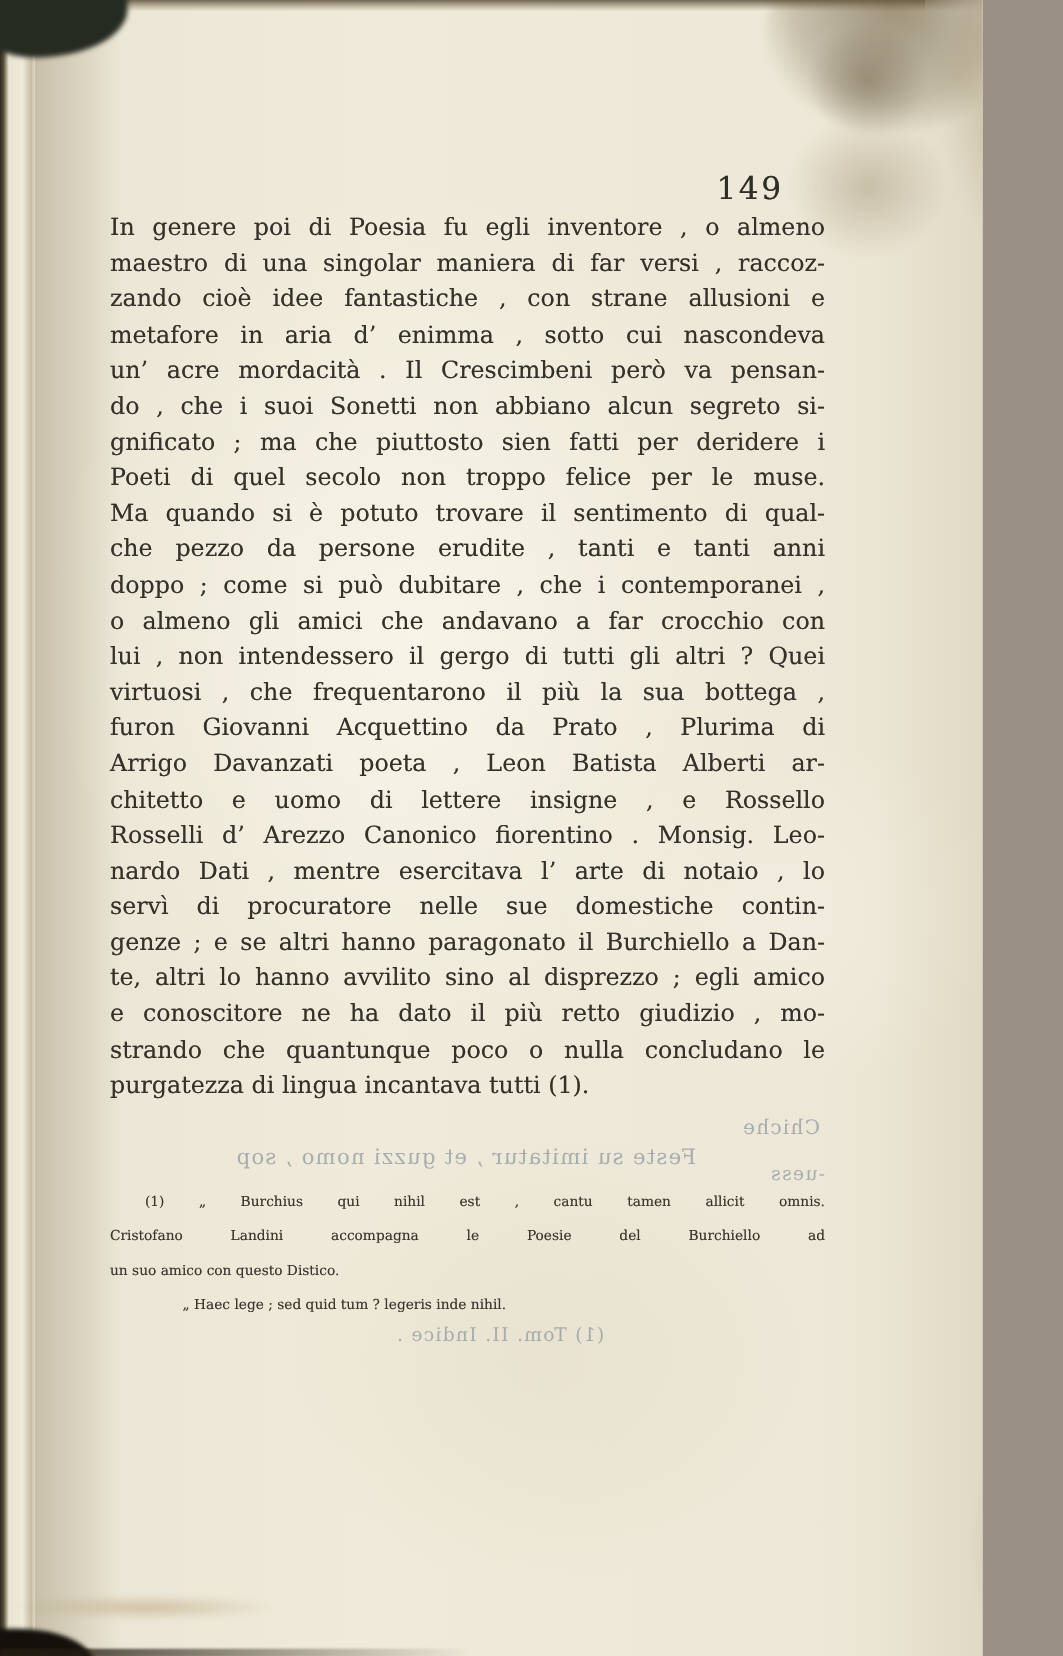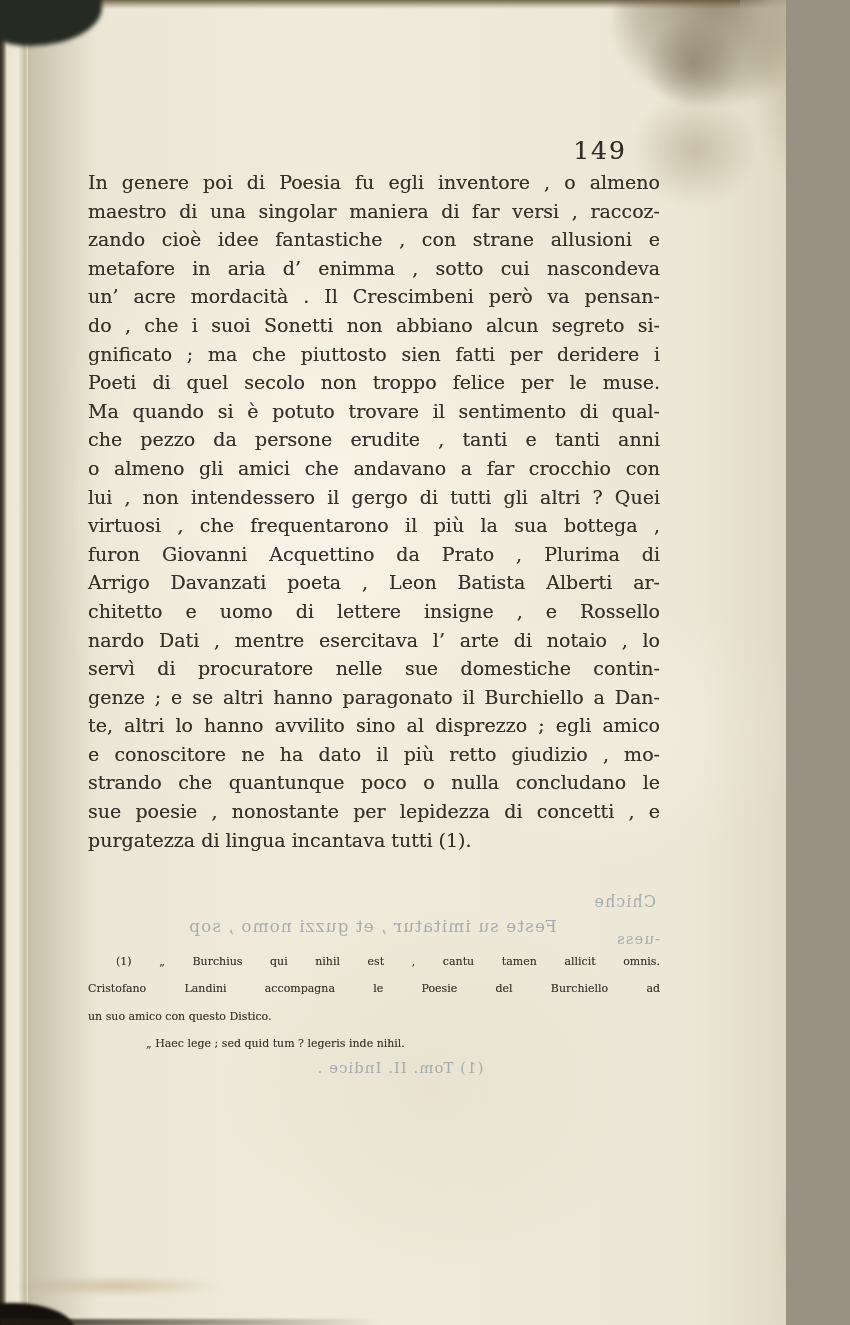--- a/index.html
+++ b/index.html
@@ -101,33 +101,34 @@
       <div class="line">In genere poi di Poesia fu egli inventore , o almeno</div>
       <div class="line">maestro di una singolar maniera di far versi , raccoz-</div>
       <div class="line">zando cioè idee fantastiche , con strane allusioni e</div>
       <div class="line">metafore in aria d’ enimma , sotto cui nascondeva</div>
       <div class="line">un’ acre mordacità . Il Crescimbeni però va pensan-</div>
       <div class="line">do , che i suoi Sonetti non abbiano alcun segreto si-</div>
       <div class="line">gnificato ; ma che piuttosto sien fatti per deridere i</div>
       <div class="line">Poeti di quel secolo non troppo felice per le muse.</div>
       <div class="line">Ma quando si è potuto trovare il sentimento di qual-</div>
       <div class="line">che pezzo da persone erudite , tanti e tanti anni</div>
+      <div class="line">doppo ; come si può dubitare , che i contemporanei ,</div>
       <div class="line">o almeno gli amici che andavano a far crocchio con</div>
       <div class="line">lui , non intendessero il gergo di tutti gli altri ? Quei</div>
       <div class="line">virtuosi , che frequentarono il più la sua bottega ,</div>
       <div class="line">furon Giovanni Acquettino da Prato , Plurima di</div>
       <div class="line">Arrigo Davanzati poeta , Leon Batista Alberti ar-</div>
       <div class="line">chitetto e uomo di lettere insigne , e Rossello</div>
+      <div class="line">Rosselli d’ Arezzo Canonico fiorentino . Monsig. Leo-</div>
       <div class="line">nardo Dati , mentre esercitava l’ arte di notaio , lo</div>
       <div class="line">servì di procuratore nelle sue domestiche contin-</div>
       <div class="line">genze ; e se altri hanno paragonato il Burchiello a Dan-</div>
       <div class="line">te, altri lo hanno avvilito sino al disprezzo ; egli amico</div>
       <div class="line">e conoscitore ne ha dato il più retto giudizio , mo-</div>
       <div class="line">strando che quantunque poco o nulla concludano le</div>
-      <div class="line">sue poesie , nonostante per lepidezza di concetti , e</div>
       <div class="line nj">purgatezza di lingua incantava tutti (1).</div>
     </div>
 
   <div class="ghost ghost-frag1">Chiche</div>
   <div class="ghost ghost-frag2">-uess</div>
   <div class="ghost ghost-above">Feste su imitatur , et guzzi nomo , sop</div>
   <div class="ghost ghost-below">(1) Tom. II. Indice .</div>
 
   <div class="footnote">
       <div class="line" style="padding-left: 28px;">(1) „ Burchius qui nihil est , cantu tamen allicit omnis.</div>

